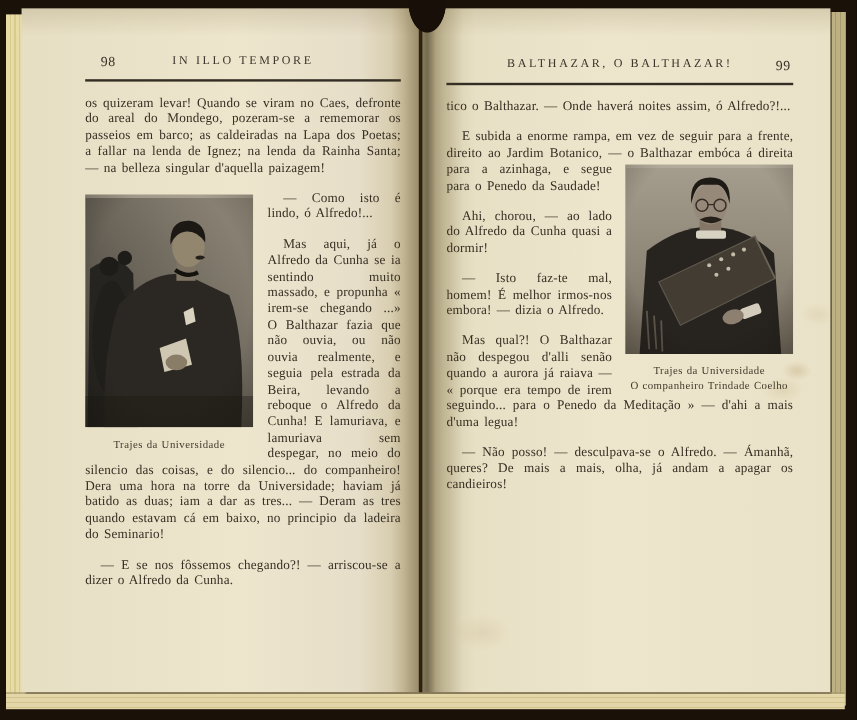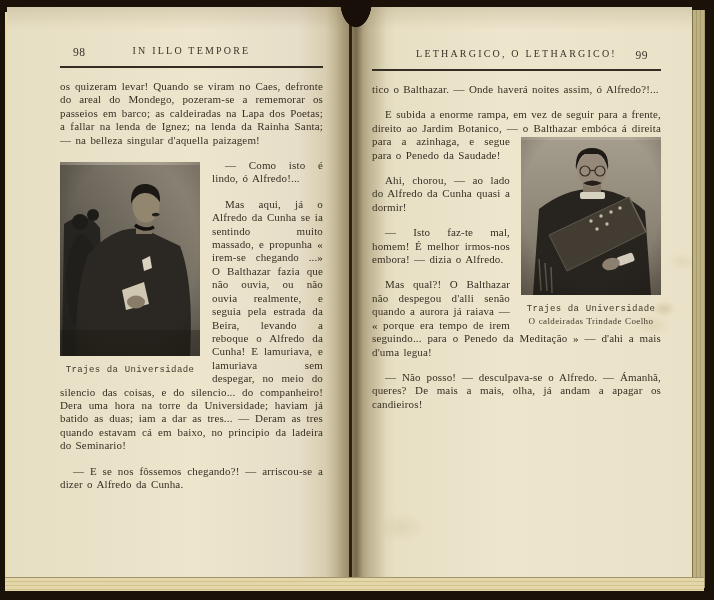--- a/index.html
+++ b/index.html
@@ -21,25 +21,24 @@
     border-left:1px solid #7d7248;
   }
   .bottom-stack{
     position:absolute;left:5px;top:577px;width:699px;height:13px;
     background:repeating-linear-gradient(to bottom,#e3d6a9 0 3px,#d2c38c 3px 4px);
     border-top:1px solid #a2946a;
   }
   
   .page{position:absolute;top:7px;height:570px;}
   .page.left{
-    left:7px;width:331px;
+    left:18px;width:331px;
     background:
       linear-gradient(to bottom,rgba(110,90,50,.16),rgba(0,0,0,0) 4%),
       linear-gradient(to right,#e7dfc4 0%,#ede5cc 55%,#e7dec9 85%,#d2c7a6 96%,#b7ab8a 100%);
-    padding-left: 11px;
   }
   .page.right{
     left:352px;width:340px;
     background:
       linear-gradient(to bottom,rgba(110,90,50,.16),rgba(0,0,0,0) 4%),
       linear-gradient(to right,#b3a785 0%,#d6cdac 5%,#e8e0c5 13%,#ede5cc 45%,#eae2c8 100%);
   }
   .stains{position:absolute;inset:0;pointer-events:none;background:
     radial-gradient(18px 12px at 312px 302px,rgba(150,110,50,.20),rgba(150,110,50,0) 70%),
     radial-gradient(26px 16px at 300px 318px,rgba(150,110,50,.12),rgba(150,110,50,0) 70%),
@@ -52,34 +51,34 @@
   }
   .gutter-top{
     position:absolute;left:329px;top:0;width:54px;height:46px;pointer-events:none;
     background:radial-gradient(50% 100% at 50% 0%,#170f08 0%,#170f08 58%,rgba(23,15,8,0) 60%);
   }
   
   .lp-content{position:absolute;left:53px;top:38px;width:263px;}
   .rp-content{position:absolute;left:20px;top:41px;width:289px;}
   .page-head{position:relative;height:16px;}
   .head-num{position:absolute;top:1px;font-size:11.5px;letter-spacing:.5px;color:#393226;}
-  .head-num.l{left:13px;} .head-num.r{right:13px;margin-left:10px;}
+  .head-num.l{left:13px;} .head-num.r{right:2px;margin-left:10px;}
   .head-title{text-align:center;font-size:10px;letter-spacing:2.2px;color:#3b342a;}
   .rule{height:2px;background:#332d23;margin-top:5px;}
   .body{margin-top:12px;font-size:11px;line-height:13.4px;text-align:justify;
         word-spacing:1.4px;letter-spacing:.15px;color:#372f23;}
   .body p{margin:0 0 12px 0;}
   .indent{text-indent:13px;}
   
   .figwrap-left{float:left;width:140px;margin:3px 12px 2px 0;}
   .figwrap-right{float:right;width:140px;margin:2px 0 2px 11px;}
   .photo{display:block;width:140px;}
   .cap{display:block;width:168px;margin-left:-14px;text-align:center;text-indent:0;
        font-size:9px;line-height:12px;letter-spacing:.4px;color:#41392b;word-spacing:.5px;}
-  .cap.first{margin-top:8px;font-family:Liberation Mono, monospace;}
+  .cap.first{margin-top:8px;}
 </style>
 </head>
 <body>
 
 <div class="screen">
 
   <div class="edge-left"></div>
   <div class="edge-right"></div>
 
   <div class="page left">
@@ -132,21 +131,21 @@
         <p class="indent">— E se nos fôssemos chegando?! — arriscou-se a dizer o Alfredo da Cunha.</p>
       </div>
     </div>
   </div>
 
   <div class="page right">
     <div class="stains"></div>
     <div class="rp-content">
       <div class="page-head">
         <span class="head-num r">99</span>
-        <div class="head-title">LETHARGICO, O LETHARGICO!</div>
+        <div class="head-title">BALTHAZAR, O BALTHAZAR!</div>
       </div>
       <div class="rule"></div>
 
       <div class="body">
         <p>tico o Balthazar. — Onde haverá noites assim, ó Alfredo?!...</p>
 
         <p class="indent">
           <span>E subida a enorme rampa, em vez de seguir para a frente, direito ao Jardim Botanico, — o Balthazar</span>
           <span class="figwrap-right">
             <svg class="photo" viewBox="0 0 140 158" height="158">
@@ -179,21 +178,21 @@
               <circle cx="90" cy="75" r="1.7" fill="#c2bba9"></circle>
               <circle cx="99" cy="71" r="1.7" fill="#c2bba9"></circle>
               <circle cx="76" cy="92" r="1.7" fill="#c2bba9"></circle>
               <circle cx="86" cy="87" r="1.7" fill="#c2bba9"></circle>
               <rect x="96" y="118" width="17" height="9" rx="2.5" fill="#d3ccbc" transform="rotate(-20 104 122)"></rect>
               <ellipse cx="90" cy="127" rx="9" ry="6" fill="#8d8070" transform="rotate(-15 90 127)"></ellipse>
               <path d="M18,122 l2,32 M24,126 l2,28 M30,130 l1,26" stroke="#5d574c" stroke-width="1.5" fill="none"></path>
               <rect width="140" height="158" fill="url(#vigR)"></rect>
             </svg>
             <span class="cap first">Trajes da Universidade</span>
-            <span class="cap">O caldeiradas Trindade Coelho</span>
+            <span class="cap">O companheiro Trindade Coelho</span>
           </span>
           <span>embóca á direita para a azinhaga, e segue para o Penedo da Saudade!</span>
         </p>
 
         <p class="indent">Ahi, chorou, — ao lado do Alfredo da Cunha quasi a dormir!</p>
         <p class="indent">— Isto faz-te mal, homem! É melhor irmos-nos embora! — dizia o Alfredo.</p>
         <p class="indent">Mas qual?! O Balthazar não despegou d'alli senão quando a aurora já raiava — « porque era tempo de irem seguindo... para o Penedo da Meditação » — d'ahi a mais d'uma legua!</p>
         <p class="indent">— Não posso! — desculpava-se o Alfredo. — Ámanhã, queres? De mais a mais, olha, já andam a apagar os candieiros!</p>
       </div>
     </div>

